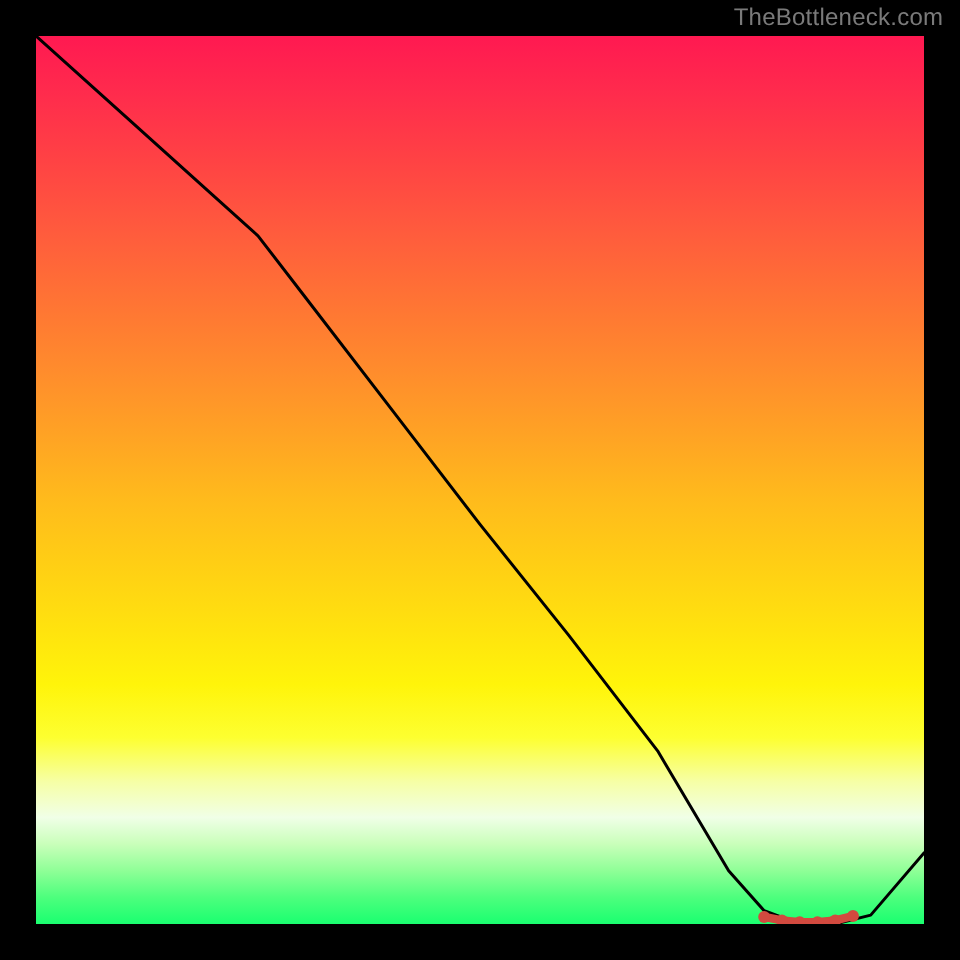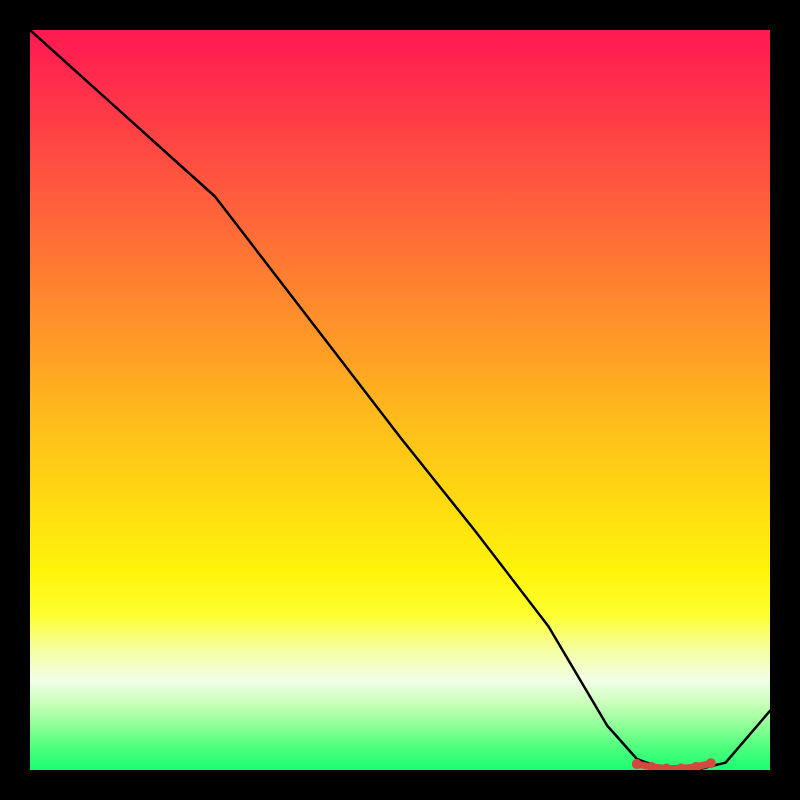--- a/index.html
+++ b/index.html
@@ -60,20 +60,21 @@
     position: absolute;
     top: 0; left: 0;
     width: 740px;
     height: 740px;
   }
 </style>
 </head>
 <body>
 
 <div class="outer">
+  <div class="watermark">TheBottleneck.com</div>
 
   <div class="plot">
     <svg class="curve" viewBox="0 0 740 740" preserveAspectRatio="none">
       <path id="main-curve" fill="none" stroke="#000" stroke-width="2.5" stroke-linecap="round" stroke-linejoin="round" d="M0.0 0.0 L74.0 66.6 L148.0 133.2 L185.0 166.5 L222.0 214.6 L296.0 310.8 L370.0 407.0 L444.0 499.5 L518.0 595.7 L577.2 695.6 L606.8 728.9 L636.4 740.0 L666.0 740.0 L695.6 732.6 L740.0 680.8"></path>
       <g id="marker-group">
           <path d="M606.8 734.1 L621.6 737.0 L636.4 738.5 L651.2 738.5 L666.0 737.0 L680.8 733.3" fill="none" stroke="#d24a3f" stroke-width="7" stroke-linecap="round"></path>
           <circle cx="606.8" cy="734.1" r="5" fill="#d24a3f"></circle>
           <circle cx="621.6" cy="737.0" r="5" fill="#d24a3f"></circle>
           <circle cx="636.4" cy="738.5" r="5" fill="#d24a3f"></circle>
           <circle cx="651.2" cy="738.5" r="5" fill="#d24a3f"></circle>

